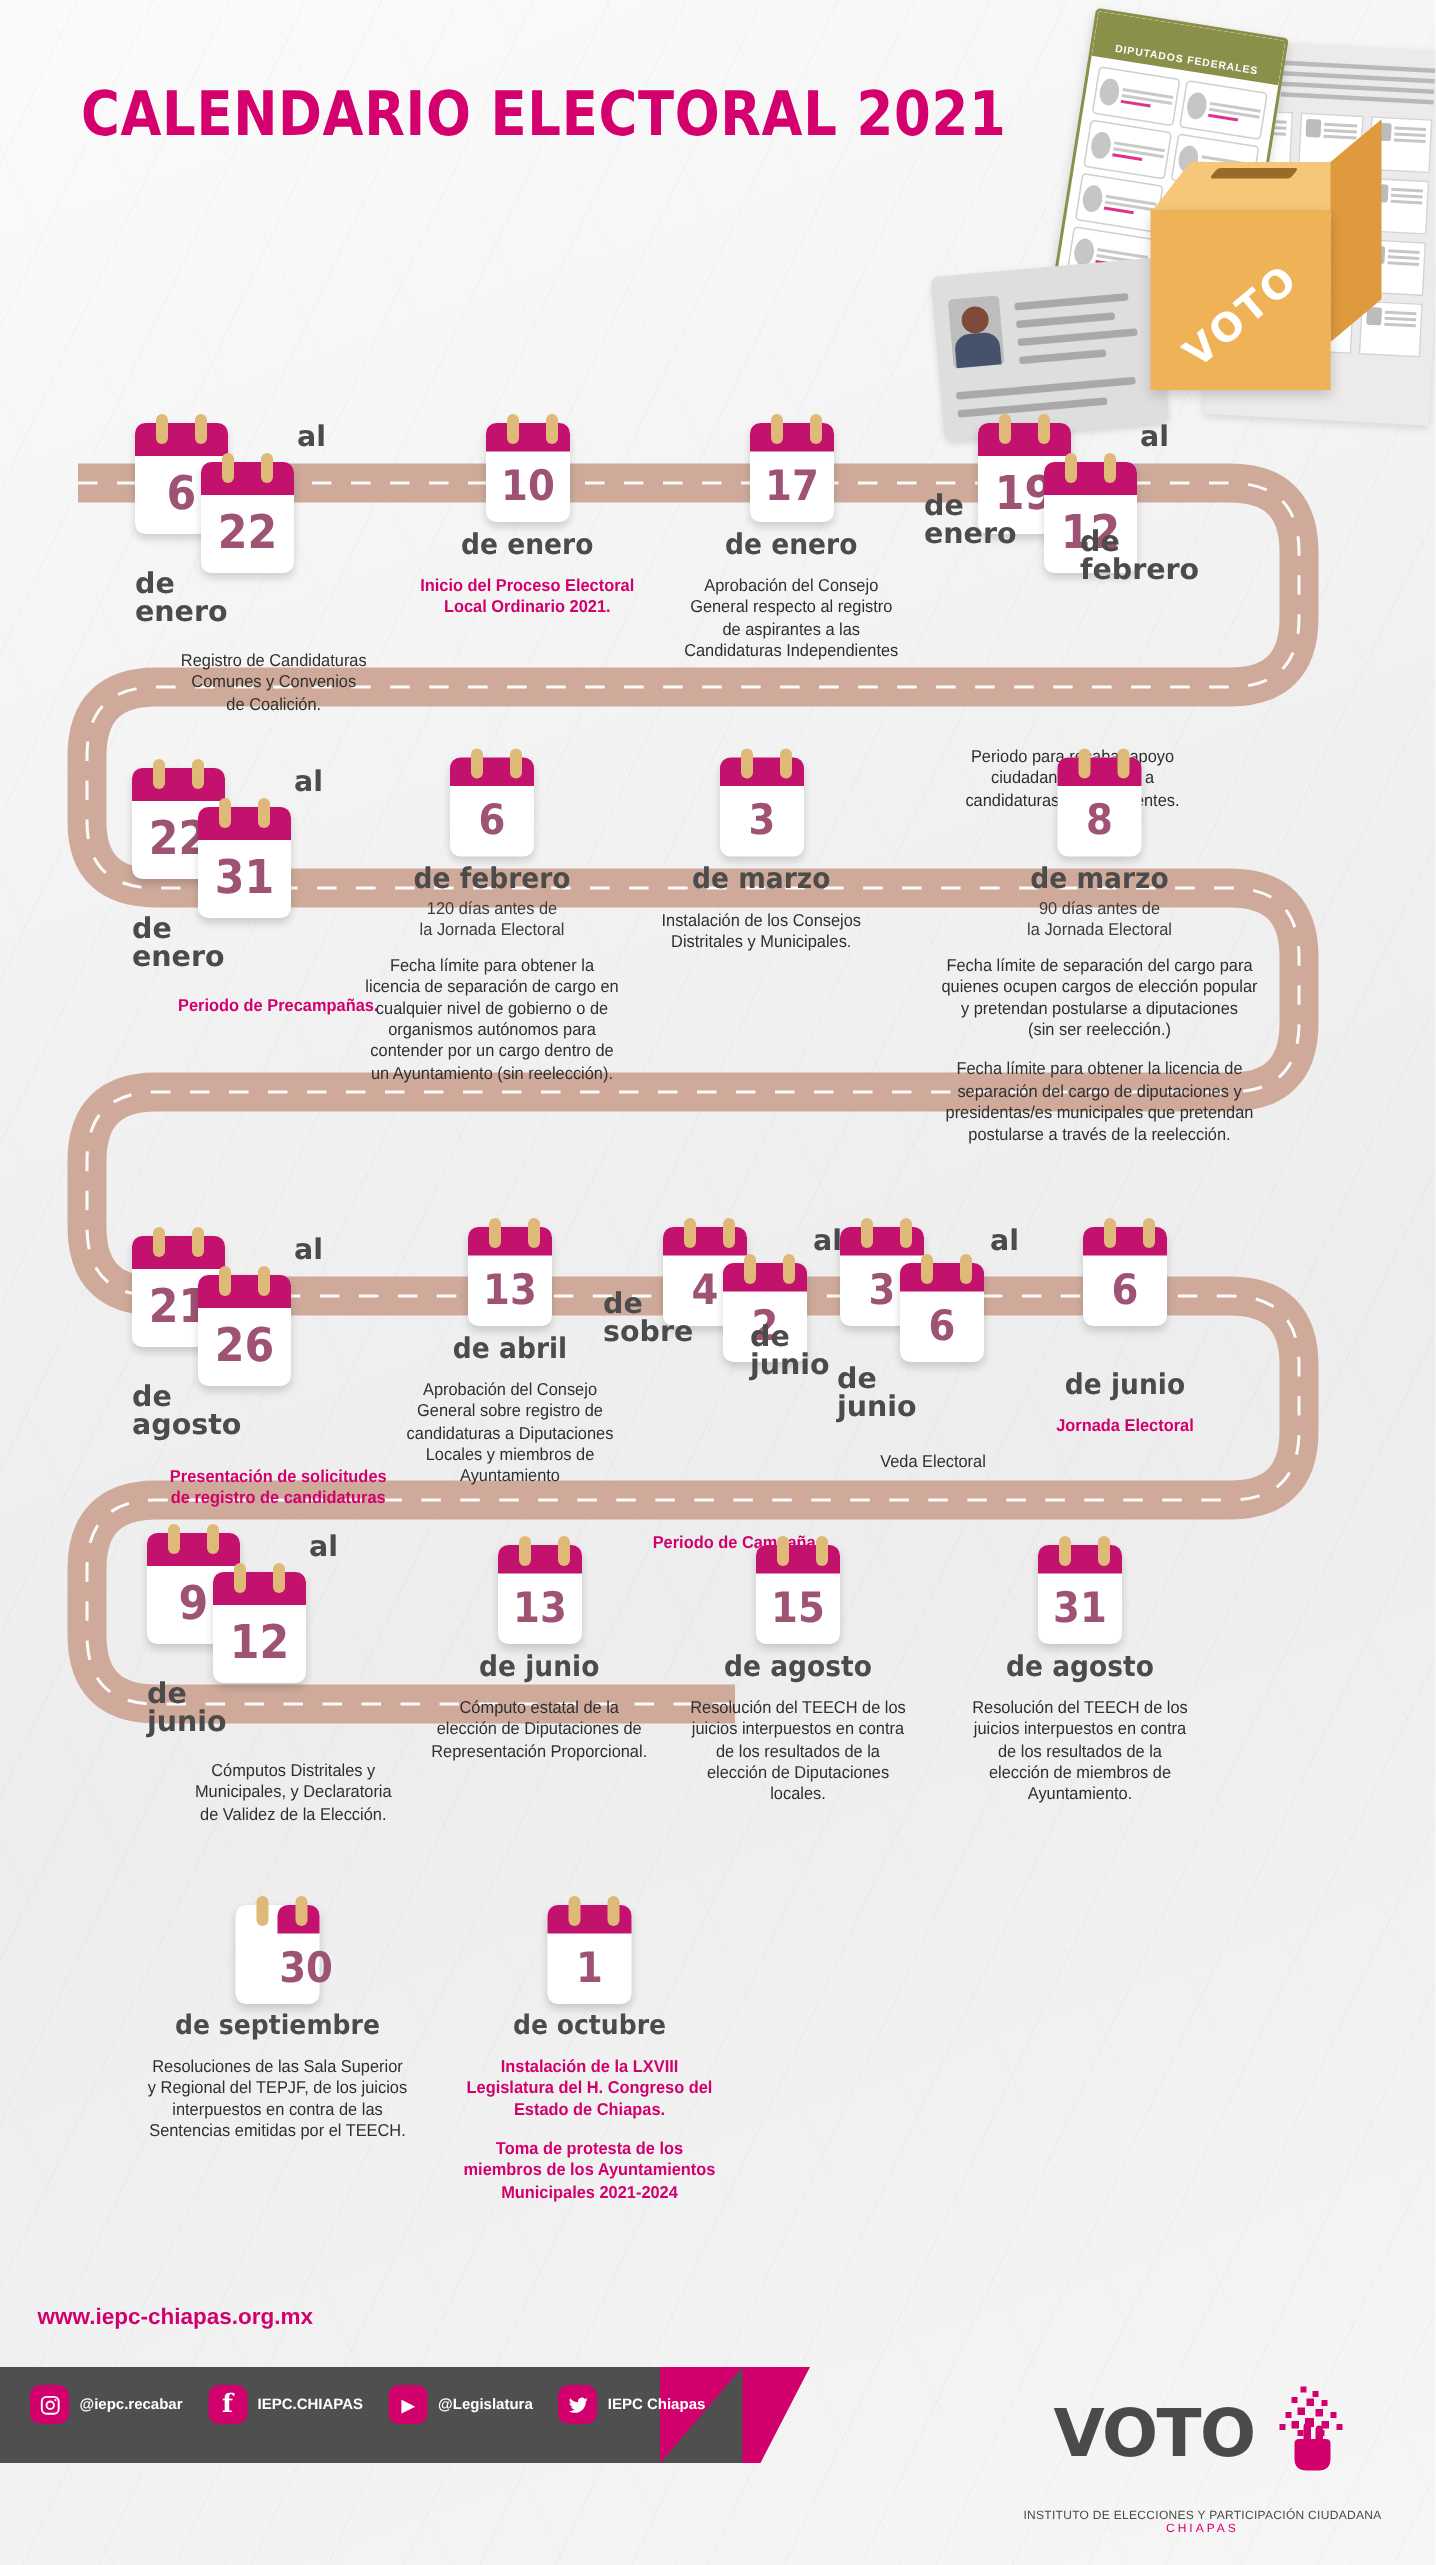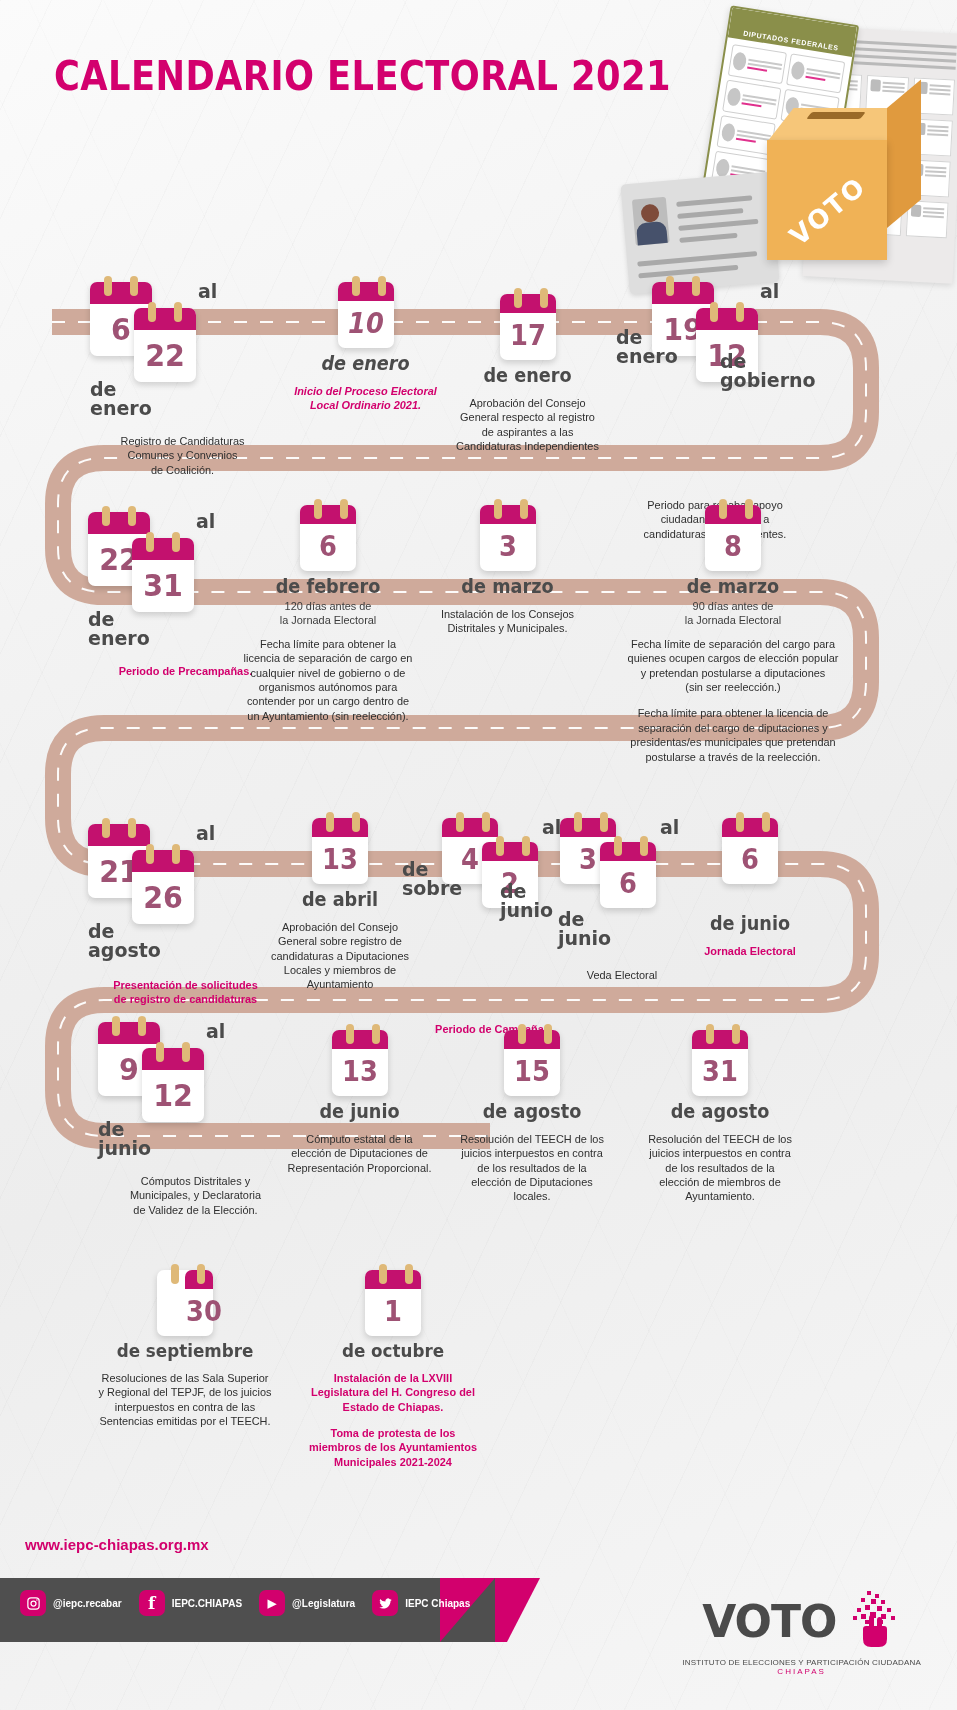--- a/index.html
+++ b/index.html
@@ -118,21 +118,21 @@
   .socials{position:absolute;left:20px;top:1590px;display:flex;align-items:center;gap:17px;z-index:4;}
   .soc{display:flex;align-items:center;gap:7px;}
   .soc .ic{width:26px;height:26px;border-radius:7px;background:#d2006d;display:flex;align-items:center;
       justify-content:center;color:#fff;font-size:14px;font-weight:bold;}
   .soc .lb{font-size:10px;font-weight:bold;color:#fff;}
 
   .logo{position:absolute;right:36px;top:1588px;text-align:center;}
   .logo .iepc{font-family:"DejaVu Sans",sans-serif;font-weight:bold;font-size:44px;color:#4a4a4a;
       letter-spacing:-1px;line-height:44px;display:inline-block;vertical-align:middle;}
   .logo .tree{display:inline-block;vertical-align:middle;margin-left:4px;}
-  .logo .l1{font-size:8px;color:#4a4a4a;letter-spacing:.2px;margin-top:2px;}
+  .logo .l1{font-size:8px;color:#4a4a4a;letter-spacing:.2px;margin-top:15px;}
   .logo .l2{font-size:8px;color:#d2006d;letter-spacing:2px;}
 </style>
 </head>
 <body>
 
 <div class="texture"></div>
 
 <div class="header">
   <div class="title">CALENDARIO ELECTORAL 2021</div>
 
@@ -387,31 +387,31 @@
   </div>
   <div class="mo-left" style="left:0px;top:98px;width:90px;">
     <span>de</span><br>
     <span>enero</span>
   </div>
   <div class="desc" style="margin-top:56px;white-space:pre-line;">Registro de Candidaturas
 Comunes y Convenios
 de Coalición.</div>
 </div>
 
-<div class="item" style="left:268px;top:282px;width:195px;font-style:italic;">
+<div class="item" style="left:254px;top:282px;width:195px;">
   <div class="cal sm" style="margin:0 auto;"><div class="top">
         <span class="ring a"></span>
         <span class="ring b"></span>
       </div><div class="num">10</div></div>
   <div class="month">de enero</div>
   <div class="desc pink" style="white-space:pre-line;">Inicio del Proceso Electoral
 Local Ordinario 2021.</div>
 </div>
 
-<div class="item" style="left:430px;top:294px;width:195px;">
+<div class="item" style="left:430px;top:282px;width:195px;">
   <div class="cal sm" style="margin:0 auto;"><div class="top">
         <span class="ring a"></span>
         <span class="ring b"></span>
       </div><div class="num">17</div></div>
   <div class="month">de enero</div>
   <div class="desc" style="white-space:pre-line;">Aprobación del Consejo
 General respecto al registro
 de aspirantes a las
 Candidaturas Independientes</div>
 </div>
@@ -427,21 +427,21 @@
             <span class="ring b"></span>
           </div><div class="num">12</div></div></div>
     <div class="al">al</div>
   </div>
   <div class="mo-left" style="left:6px;top:46px;">
     <span>de</span><br>
     <span>enero</span>
   </div>
   <div class="mo-right" style="left:110px;top:70px;">
     <span>de</span><br>
-    <span>gobierno</span>
+    <span>febrero</span>
   </div>
   <div class="desc" style="margin-top:120px;white-space:pre-line;">Periodo para recabar apoyo
 ciudadano requerido a
 candidaturas independientes.</div>
 </div>
 
 <div class="item" style="left:88px;top:512px;width:195px;">
   <div class="cal-pair">
     <div class="c1"><div class="cal"><div class="top">
             <span class="ring a"></span>

